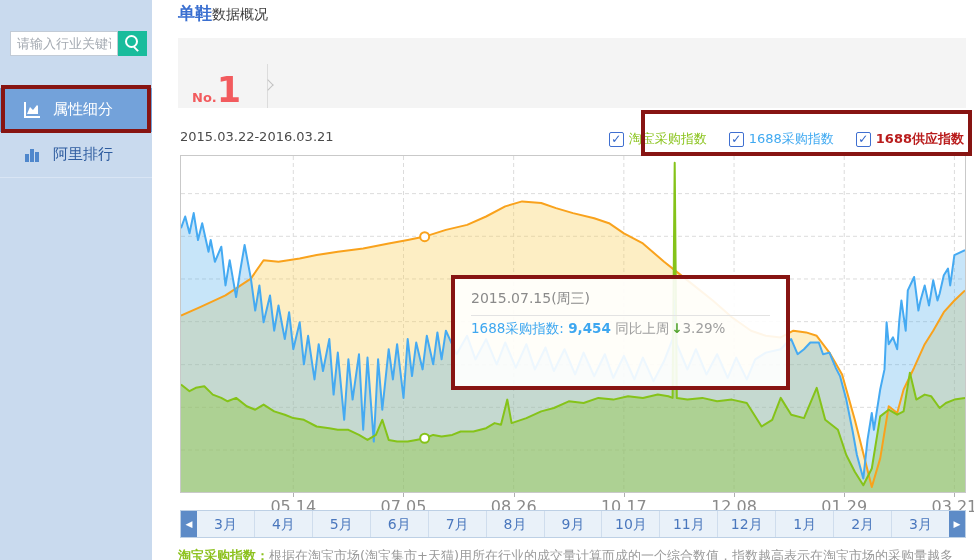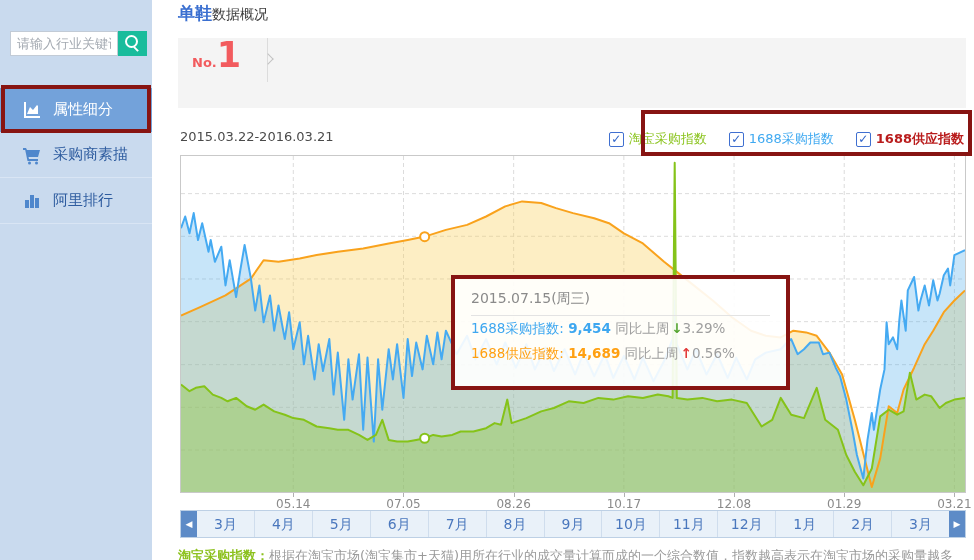--- a/index.html
+++ b/index.html
@@ -22,40 +22,40 @@
       font-size:15px;color:#2e5c9f;border-bottom:1px solid #d9e5f4;cursor:pointer;}
   .side-item .ic{width:20px;height:20px;color:#4f87cc;flex:0 0 auto;}
   .side-item .ic svg{width:20px;height:20px;display:block;}
   .side-item.active{background:#73a2da;color:#fff;border-bottom-color:#73a2da;height:43px;}
   .side-item.active .ic{color:#fff;}
   
   #page-title{left:178px;top:2px;display:flex;align-items:baseline;}
   #title-kw{font-size:17px;font-weight:bold;color:#3a6fd0;}
   #title-sfx{font-size:14px;font-weight:normal;color:#3c3c3c;}
   #rank-banner{left:178px;top:38px;width:788px;height:70px;background:#f4f4f4;
-      display:flex;align-items:flex-start;}
+      display:flex;align-items:flex-end;}
   #rank-no{margin-left:14px;display:flex;align-items:baseline;color:#f25b5e;}
   #rank-no .no{font-size:13px;font-weight:bold;}
   #rank-no .n1{font-size:35px;font-weight:bold;line-height:1;}
   #rank-divider{width:1px;height:44px;background:#dcdcdc;margin-left:26px;position:relative;}
   .chev{position:absolute;left:-3px;top:17px;width:7px;height:7px;border-top:1px solid #c2c2c2;
       border-right:1px solid #c2c2c2;transform:rotate(45deg);}
   #rank-text{margin-left:22px;font-size:13px;color:#666;}
   #rank-text .kw{color:#3d71d6;font-weight:bold;}
   #rank-text .hl{color:#f0474a;font-weight:bold;}
   
   #date-range{left:180px;top:129px;font-size:13px;color:#4a4a4a;text-align:center;}
   #legend{top:130px;right:10px;display:flex;gap:22px;align-items:center;}
   .lg-item{display:flex;align-items:center;gap:5px;cursor:pointer;}
   .cbx{width:13px;height:13px;background:#fff;border:1px solid #3f6fd0;border-radius:2px;
       color:#2d62c8;font-size:12px;font-weight:bold;line-height:12px;text-align:center;}
   .lg-label{font-size:13px;}
   
   #chart-area{left:180px;top:155px;width:784px;height:336px;border:1px solid #c9c9c9;background:#fff;}
-  .xlabel{position:absolute;top:497px;width:56px;text-align:center;font-size:12px;color:#8a8a8a;}
+  .xlabel{position:absolute;top:497px;width:56px;text-align:center;font-size:16px;color:#8a8a8a;}
   .tickstub{position:absolute;top:493px;width:1px;height:4px;background:#b0b0b0;}
   
   #tooltip{left:455px;top:279px;width:331px;height:107px;background:rgba(255,255,255,.9);
       box-sizing:border-box;padding:8px 16px 0;}
   #tt-title{font-size:14px;color:#8a8a8a;padding:3px 0 7px;}
   #tt-divider{border-top:1px solid #e3e3e3;}
   .tt-row{font-size:13.5px;height:25px;line-height:25px;white-space:nowrap;color:#9e9e9e;}
   .tt-row .val{font-weight:bold;}
   .tt-row .arrow{font-weight:bold;margin-left:2px;}
   .arrow.up{color:#e23a3a;} .arrow.down{color:#55a532;}
@@ -89,30 +89,20 @@
   </div>
   <nav class="abs" id="side-nav">
       <div class="side-item active">
         <span class="ic">
           <svg viewBox="0 0 20 20" fill="currentColor">
             <path d="M2 2h2v14h14v2H2z"></path>
             <path d="M5 14l3-7 3 3 4-5 1 1v8H5z"></path>
           </svg>
         </span>
         <span>属性细分</span>
-      </div>
-      <div class="side-item">
-        <span class="ic">
-          <svg viewBox="0 0 20 20" fill="currentColor">
-            <path d="M1 3h3l1 2h13l-2 7H6.5L7 14h9v2H5.5L3.2 5H1z"></path>
-            <circle cx="7.5" cy="18" r="1.5"></circle>
-            <circle cx="14.5" cy="18" r="1.5"></circle>
-          </svg>
-        </span>
-        <span>采购商素描</span>
       </div>
       <div class="side-item">
         <span class="ic">
           <svg viewBox="0 0 20 20" fill="currentColor">
             <rect x="3" y="9" width="4" height="8"></rect>
             <rect x="8" y="4" width="4" height="13"></rect>
             <rect x="13" y="7" width="4" height="10"></rect>
           </svg>
         </span>
         <span>阿里排行</span>
@@ -192,21 +182,20 @@
     <span class="tickstub" style="left: 844.222px;"></span>
     <span class="xlabel" style="left: 926.405px;">03.21</span>
     <span class="tickstub" style="left: 954.405px;"></span>
   </div>
 
 <div class="abs" id="tooltip">
   <div id="tt-title">2015.07.15(周三)</div>
   <div id="tt-divider"></div>
   <div id="tt-rows">
       <div class="tt-row"><span style="color: rgb(62, 167, 240);">1688采购指数: </span><span class="val" style="color: rgb(62, 167, 240);">9,454</span><span> 同比上周</span><span class="arrow down">↓</span><span>3.29%</span></div>
-      <div class="tt-row"><span style="color: rgb(255, 160, 18);">1688供应指数: </span><span class="val" style="color: rgb(255, 160, 18);">14,689</span><span> 同比上周</span><span class="arrow up">↑</span><span>0.56%</span></div>
     </div>
 </div>
 
 <div class="abs" id="pager">
   <div class="pg-arrow">◀</div>
   <div id="pg-cells" style="display:flex;flex:1;">
       <div class="pg-cell">3月</div>
       <div class="pg-cell">4月</div>
       <div class="pg-cell">5月</div>
       <div class="pg-cell">6月</div>

